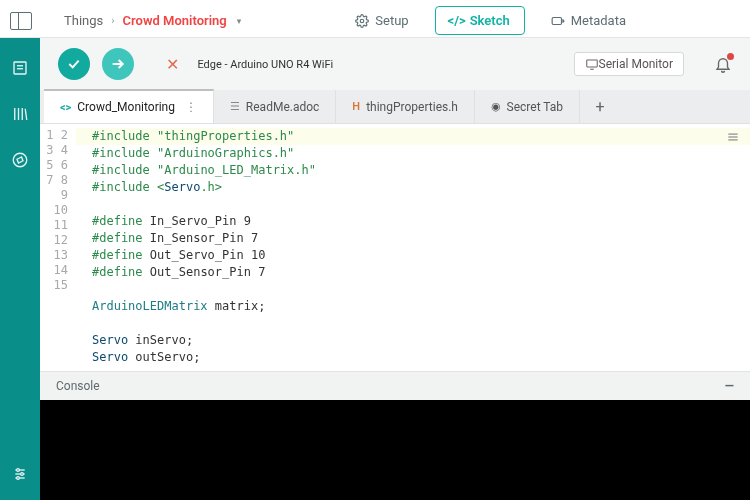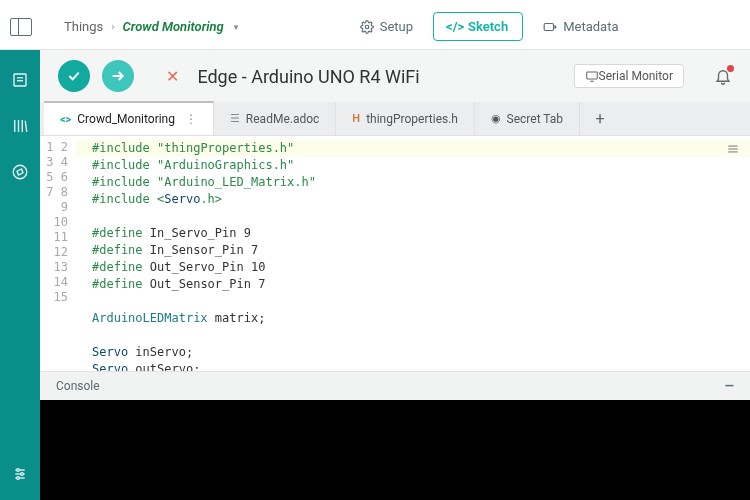--- a/index.html
+++ b/index.html
@@ -9,50 +9,50 @@
     color: #333;
     width: 750px;
     height: 500px;
     overflow: hidden;
     background: #fff;
     display: flex;
     flex-direction: column;
   }
   
   .topbar {
-    height: 50px;
+    height: 38px;
     display: flex;
     align-items: center;
     padding: 4px 10px 0 0;
     border-bottom: 1px solid #e5e5e5;
   }
   .topbar-left { display: flex; align-items: center; gap: 14px; }
   .panel-toggle { width: 22px; height: 18px; display:flex; margin-left:10px; border:1.5px solid #5c6f73; border-radius:2px;}
   .panel-toggle::before { content:""; width:7px; border-right:1.5px solid #5c6f73;}
   .breadcrumb { display:flex; align-items:center; gap:8px; font-size:13px; color:#666; margin-left:18px;}
-  .breadcrumb .current { color:#15803d; font-weight:600;font-style:italic;}
+  .breadcrumb .current { color:#ef4444; font-weight:600;}
   .chev { color:#999; font-size:11px;}
   .drop-caret { font-size:9px; color:#888; margin-left:2px;}
-  .topbar-center { flex:1; display:flex; justify-content:center; align-items:center; gap:6px;}
+  .topbar-center { flex:1; display:flex; justify-content:center; align-items:center; gap:12px;}
   .nav-pill { display:flex; align-items:center; gap:6px; padding:6px 14px; border-radius:4px; font-size:13px; color:#5c6f73; cursor:pointer;}
   .nav-pill.active { border:1.5px solid #12b2a6; color:#12b2a6; font-weight:600; background:#fff;}
   .nav-pill .ic { width:14px; height:14px; display:inline-flex; align-items:center; justify-content:center;}
   
   .main { flex:1; display:flex; min-height:0;}
   .siderail { width:40px; background:#0a8e8a; display:flex; flex-direction:column; align-items:center; padding-top:20px; gap:26px; color:#fff;}
   .siderail .sp { flex:1;}
   .rail-ic { width:20px; height:20px; display:flex; align-items:center; justify-content:center; opacity:.9; cursor:pointer;}
   .workspace { flex:1; display:flex; flex-direction:column; background:#f4f5f5; min-width:0;}
   
   .editor-header { display:flex; align-items:center; gap:12px; padding:10px 18px 10px 18px;}
   .circle-btn { width:32px; height:32px; border-radius:50%; display:flex; align-items:center; justify-content:center; color:#fff; cursor:pointer;}
   .circle-btn.check { background:#12a99f;}
   .circle-btn.arrow { background:#3ec6bd;}
   .close-x { color:#e06c50; font-size:16px; margin-left:20px; margin-right:6px;}
-  .board-name { font-size:18px; color:#333;}
+  .board-name { font-size:11px; color:#333;}
   .editor-header .spacer { flex:1;}
   .serial-btn { display:flex; align-items:center; gap:0; padding:4px 10px; border:1px solid #d8d8d8; border-radius:3px; background:#fff; font-size:12px; color:#555; cursor:pointer;}
   .bell { position:relative; margin-left:18px; color:#666;}
   .bell .dot{ position:absolute; top:-2px; right:-2px; width:7px; height:7px; border-radius:50%; background:#e04545;}
   
   .tabs { display:flex; align-items:stretch; background:#ecedee; border-bottom:1px solid #e0e0e0; padding-left:4px;}
   .tab { display:flex; align-items:center; gap:6px; padding:9px 16px; font-size:12px; color:#555; cursor:pointer; border-right:1px solid #e0e0e0;}
   .tab.active { background:#fff; color:#222; border-top:2px solid #bfbfbf; margin-top:-1px;}
   .tab .ti { font-size:11px;}
   .tab .tmore{ margin-left:4px; color:#888;}

